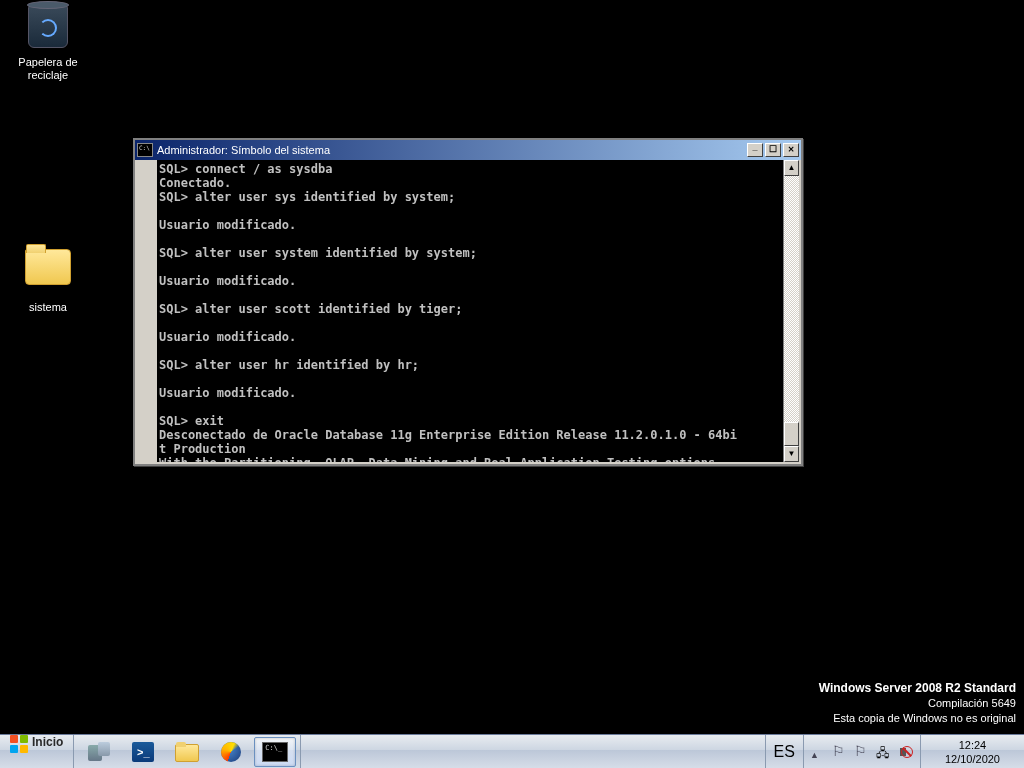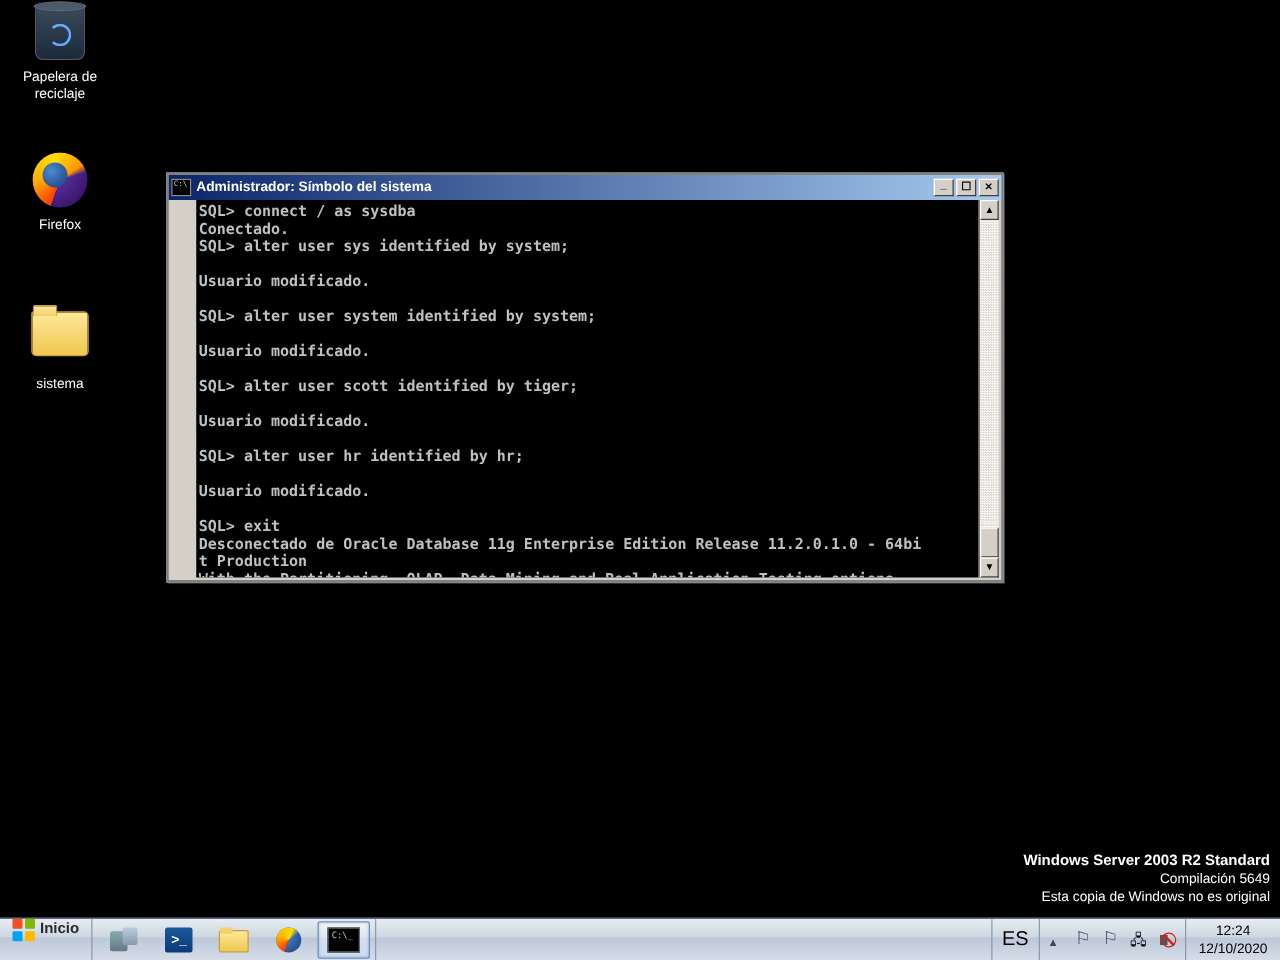--- a/index.html
+++ b/index.html
@@ -24,21 +24,21 @@
 
 
 .folder .fldr { width:46px; height:36px; background:linear-gradient(#ffe89a,#f0c850); border-radius:2px 4px 4px 4px; margin:6px auto 0; position:relative; border:1px solid #d0a030; }
 .folder .fldr::before { content:""; position:absolute; top:-6px; left:0; width:18px; height:8px; background:linear-gradient(#ffe89a,#f0d070); border-radius:2px 2px 0 0; border:1px solid #d0a030; border-bottom:none; }
 
 
 .cmdwin { position:absolute; left:133px; top:138px; width:670px; height:328px; border:2px solid #808080; background:#d4d0c8; box-shadow:1px 1px 0 #404040; }
 .titlebar { height:20px; background:linear-gradient(to right,#0a246a,#a6caf0); display:flex; align-items:center; padding:0 2px; }
 .titlebar .appicon { width:16px; height:14px; background:#000; border:1px solid #888; margin-right:4px; position:relative; }
 .titlebar .appicon::after { content:"C:\\"; position:absolute; top:0; left:1px; font-size:6px; color:#ccc; font-family:monospace; }
-.titlebar .ttl { color:#fff; font-size:11px; font-weight:bold; flex:1; white-space:nowrap; overflow:hidden; }
+.titlebar .ttl { color:#fff; font-size:11px; font-weight:normal; flex:1; white-space:nowrap; overflow:hidden; }
 .titlebar .wbtns { display:flex; gap:2px; }
 .wbtn { width:16px; height:14px; background:#d4d0c8; border:1px solid; border-color:#fff #404040 #404040 #fff; font-size:9px; font-family:Arial; line-height:11px; text-align:center; cursor:pointer; font-weight:bold; }
 .wbtn.cls::before { content:"✕"; font-size:8px; }
 .wbtn.max::before { content:"☐"; }
 .wbtn.min::before { content:"_"; position:relative; top:-2px; }
 
 .cmdclient { position:absolute; top:20px; left:2px; right:2px; bottom:2px; display:flex;padding-left:20px; }
 .cmdtext { flex:1; background:#000; color:#c0c0c0; font-family:"Lucida Console","Consolas",monospace; font-size:12px; line-height:14px; padding:2px 2px; white-space:pre; overflow:hidden; font-weight:bold; }
 .vscroll { width:16px; background:#d4d0c8; border-left:1px solid #808080; display:flex; flex-direction:column; }
 .vscroll .arr { height:16px; background:#d4d0c8; border:1px solid; border-color:#fff #404040 #404040 #fff; text-align:center; font-size:8px; line-height:13px; cursor:pointer; }
@@ -86,44 +86,36 @@
 .ti-up { position:relative; }
 .ti-up::before { content:"▲"; font-size:9px; color:#445; }
 .ti-flag { position:relative; }
 .ti-flag::before { content:"⚐"; font-size:14px; color:#445; position:relative; top:-2px; }
 .ti-net { position:relative; }
 .ti-net::before { content:"🖧"; font-size:12px; position:relative; top:-1px; filter:grayscale(.5); }
 .ti-snd { position:relative; }
 .ti-snd::before { content:""; position:absolute; width:6px; height:8px; background:#555; top:4px; left:2px; }
 .ti-snd::after { content:""; position:absolute; width:10px; height:10px; border:1.5px solid #c22; border-radius:50%; top:2px; left:3px; }
 .ti-snd .bar { position:absolute; width:12px; height:2px; background:#c22; top:7px; left:3px; transform:rotate(45deg); }
-.clock { padding:0 10px; font-size:11px; text-align:center; line-height:14px; display:flex; flex-direction:column; justify-content:center; border-left:1px solid #8a9ab0; cursor:pointer; }
+.clock { padding:0 24px; font-size:11px; text-align:center; line-height:14px; display:flex; flex-direction:column; justify-content:center; border-left:1px solid #8a9ab0; cursor:pointer; }
 </style>
 </head>
 <body>
 
 <div class="desktop">
 
   <div class="dicon" style="left:8px; top:4px;">
     <div class="img recycle">
       <div class="can">
           <div class="recyc-sym"></div>
         </div>
     </div>
     <div class="lbl">Papelera de reciclaje</div>
   </div>
 
-  <div class="dicon" style="left:8px; top:122px;">
-    <div class="img firefox">
-      <div class="globe">
-          <div class="flame"></div>
-        </div>
-    </div>
-    <div class="lbl">Firefox</div>
-  </div>
 
   <div class="dicon" style="left:8px; top:243px;">
     <div class="img folder">
         <div class="fldr"></div>
       </div>
     <div class="lbl">sistema</div>
   </div>
 
   <div class="cmdwin">
     <div class="titlebar">
@@ -163,21 +155,21 @@
       <div class="vscroll">
         <div class="arr">▲</div>
         <div class="track"></div>
         <div class="thumb"></div>
         <div class="arr">▼</div>
       </div>
     </div>
   </div>
 
   <div class="watermark">
-    <div class="l1">Windows Server 2003 R2 Standard</div>
+    <div class="l1">Windows Server 2008 R2 Standard</div>
     <div>Compilación  5649</div>
     <div>Esta copia de Windows no es original</div>
   </div>
 
   <div class="taskbar">
     <div class="startbtn">
       <div class="winlogo">
         <span class="r"></span>
           <span class="g"></span>
           <span class="b"></span>

